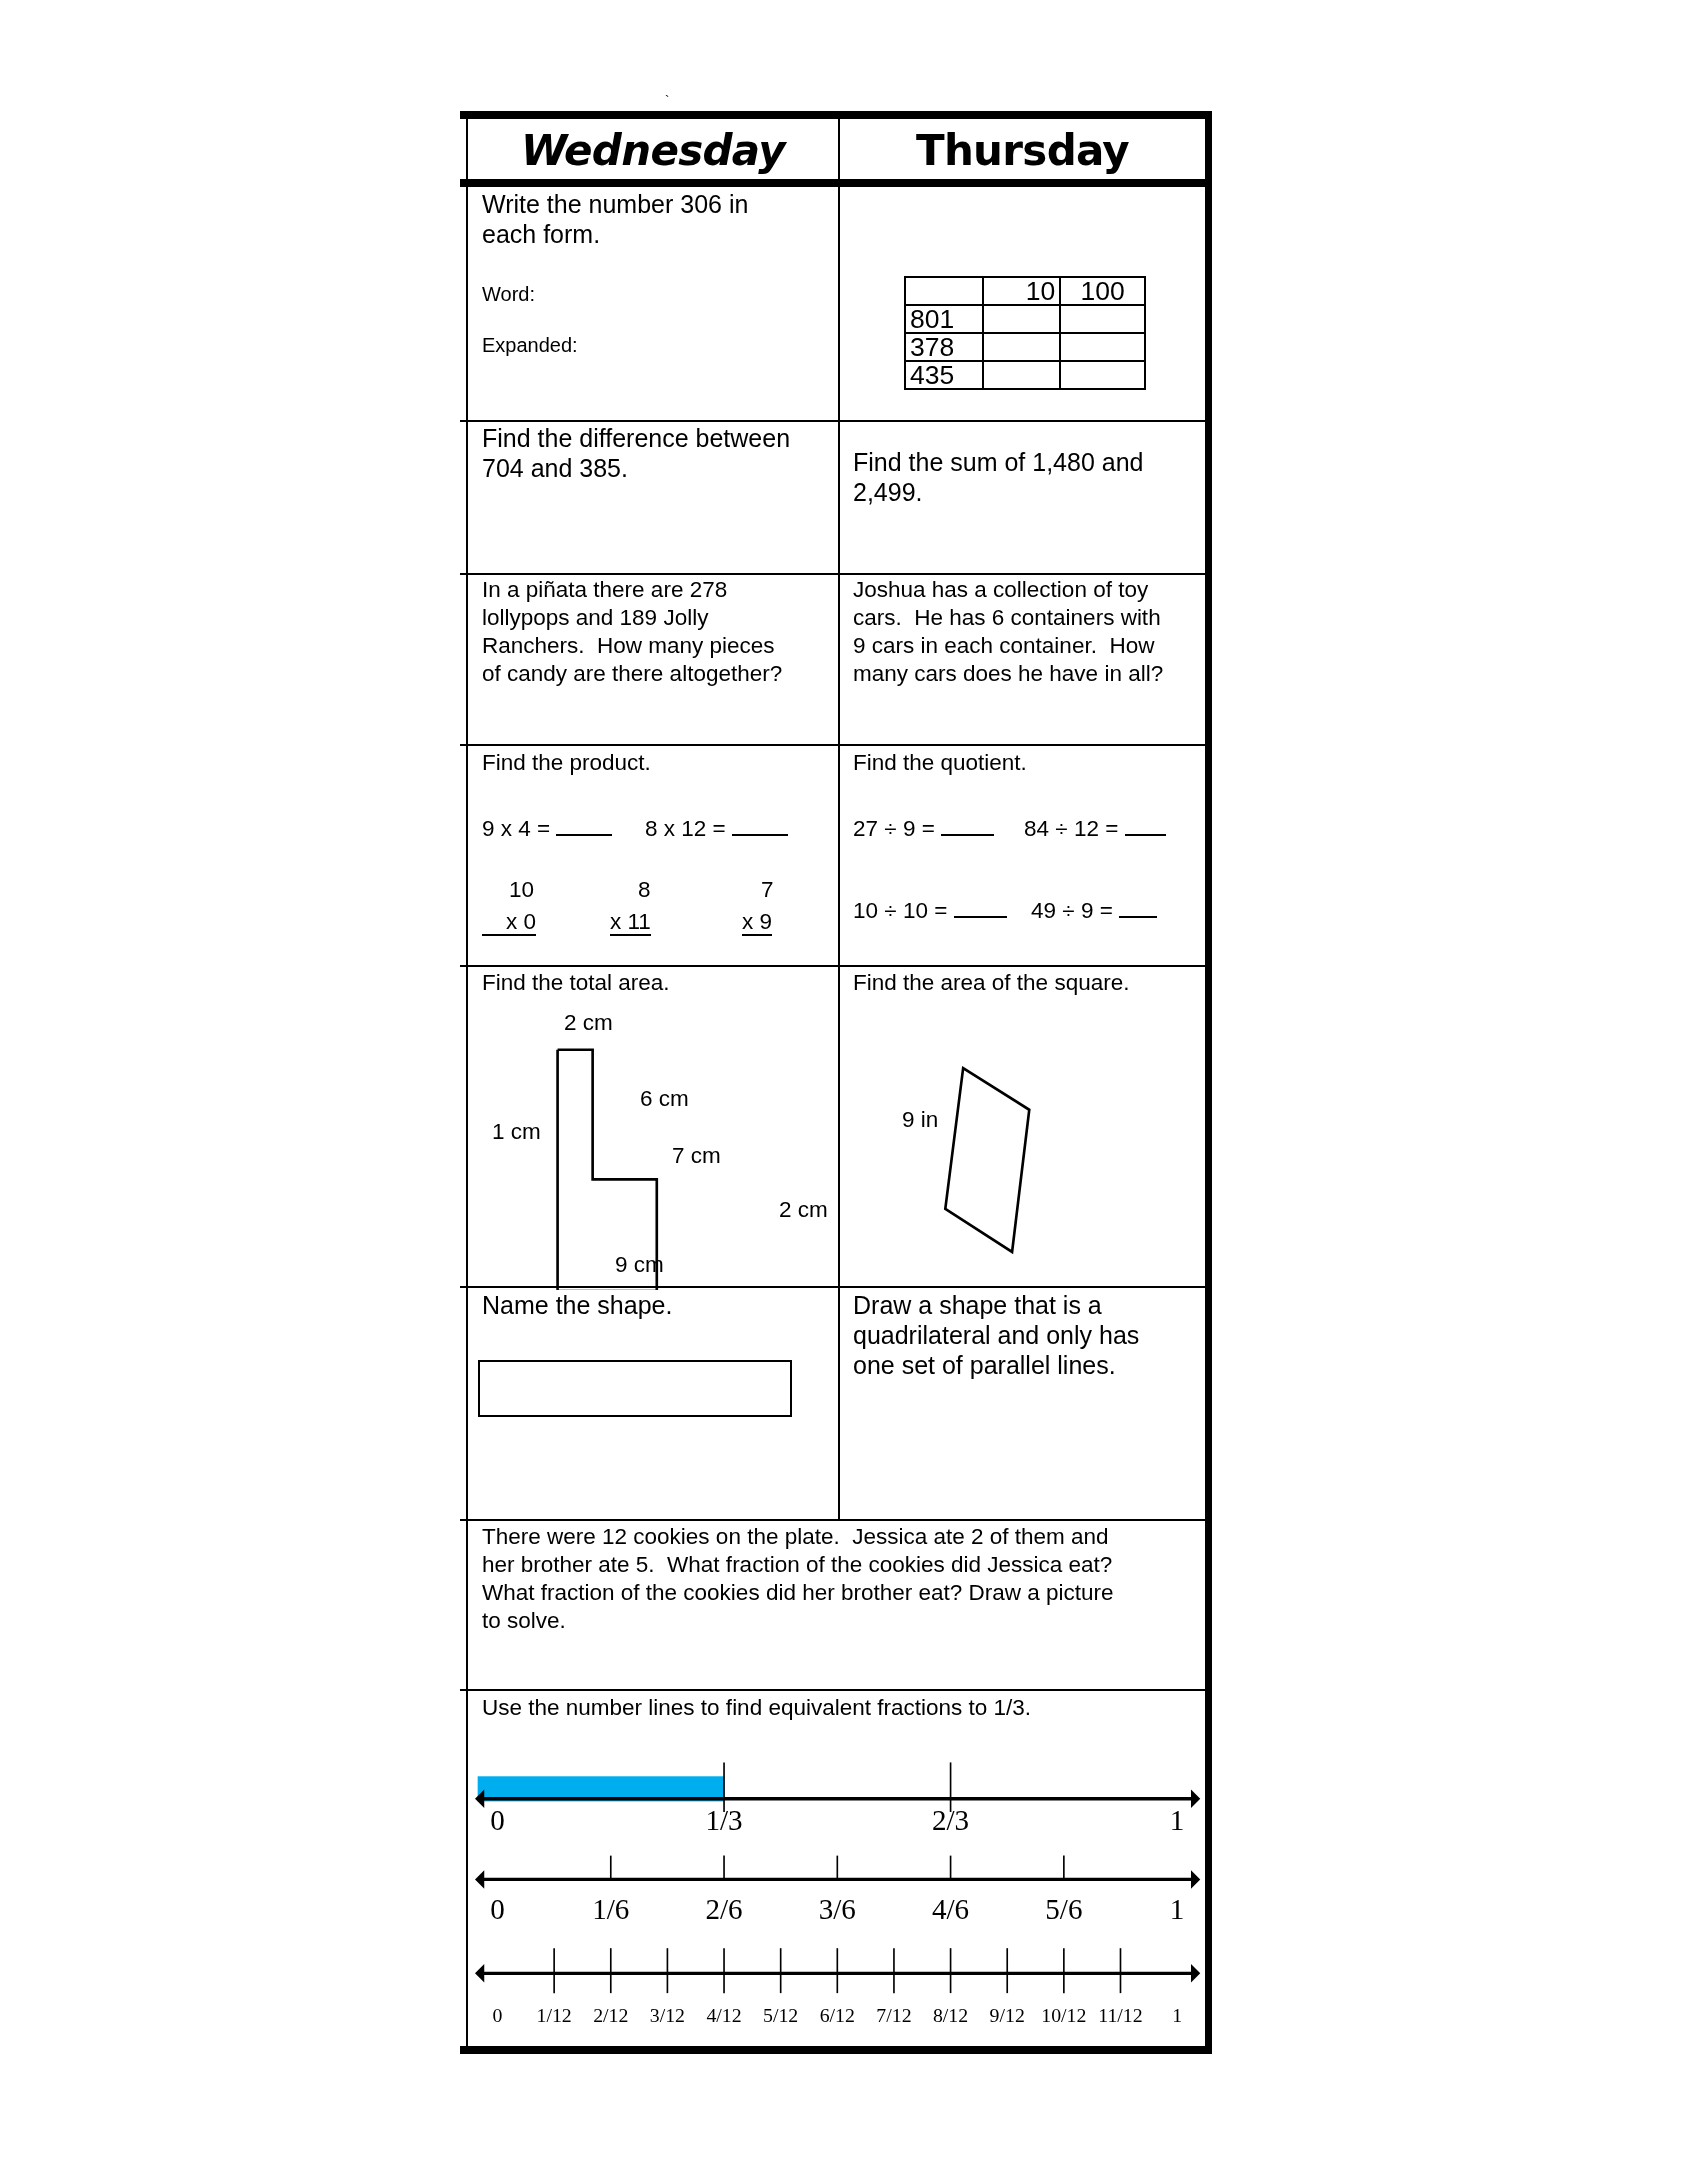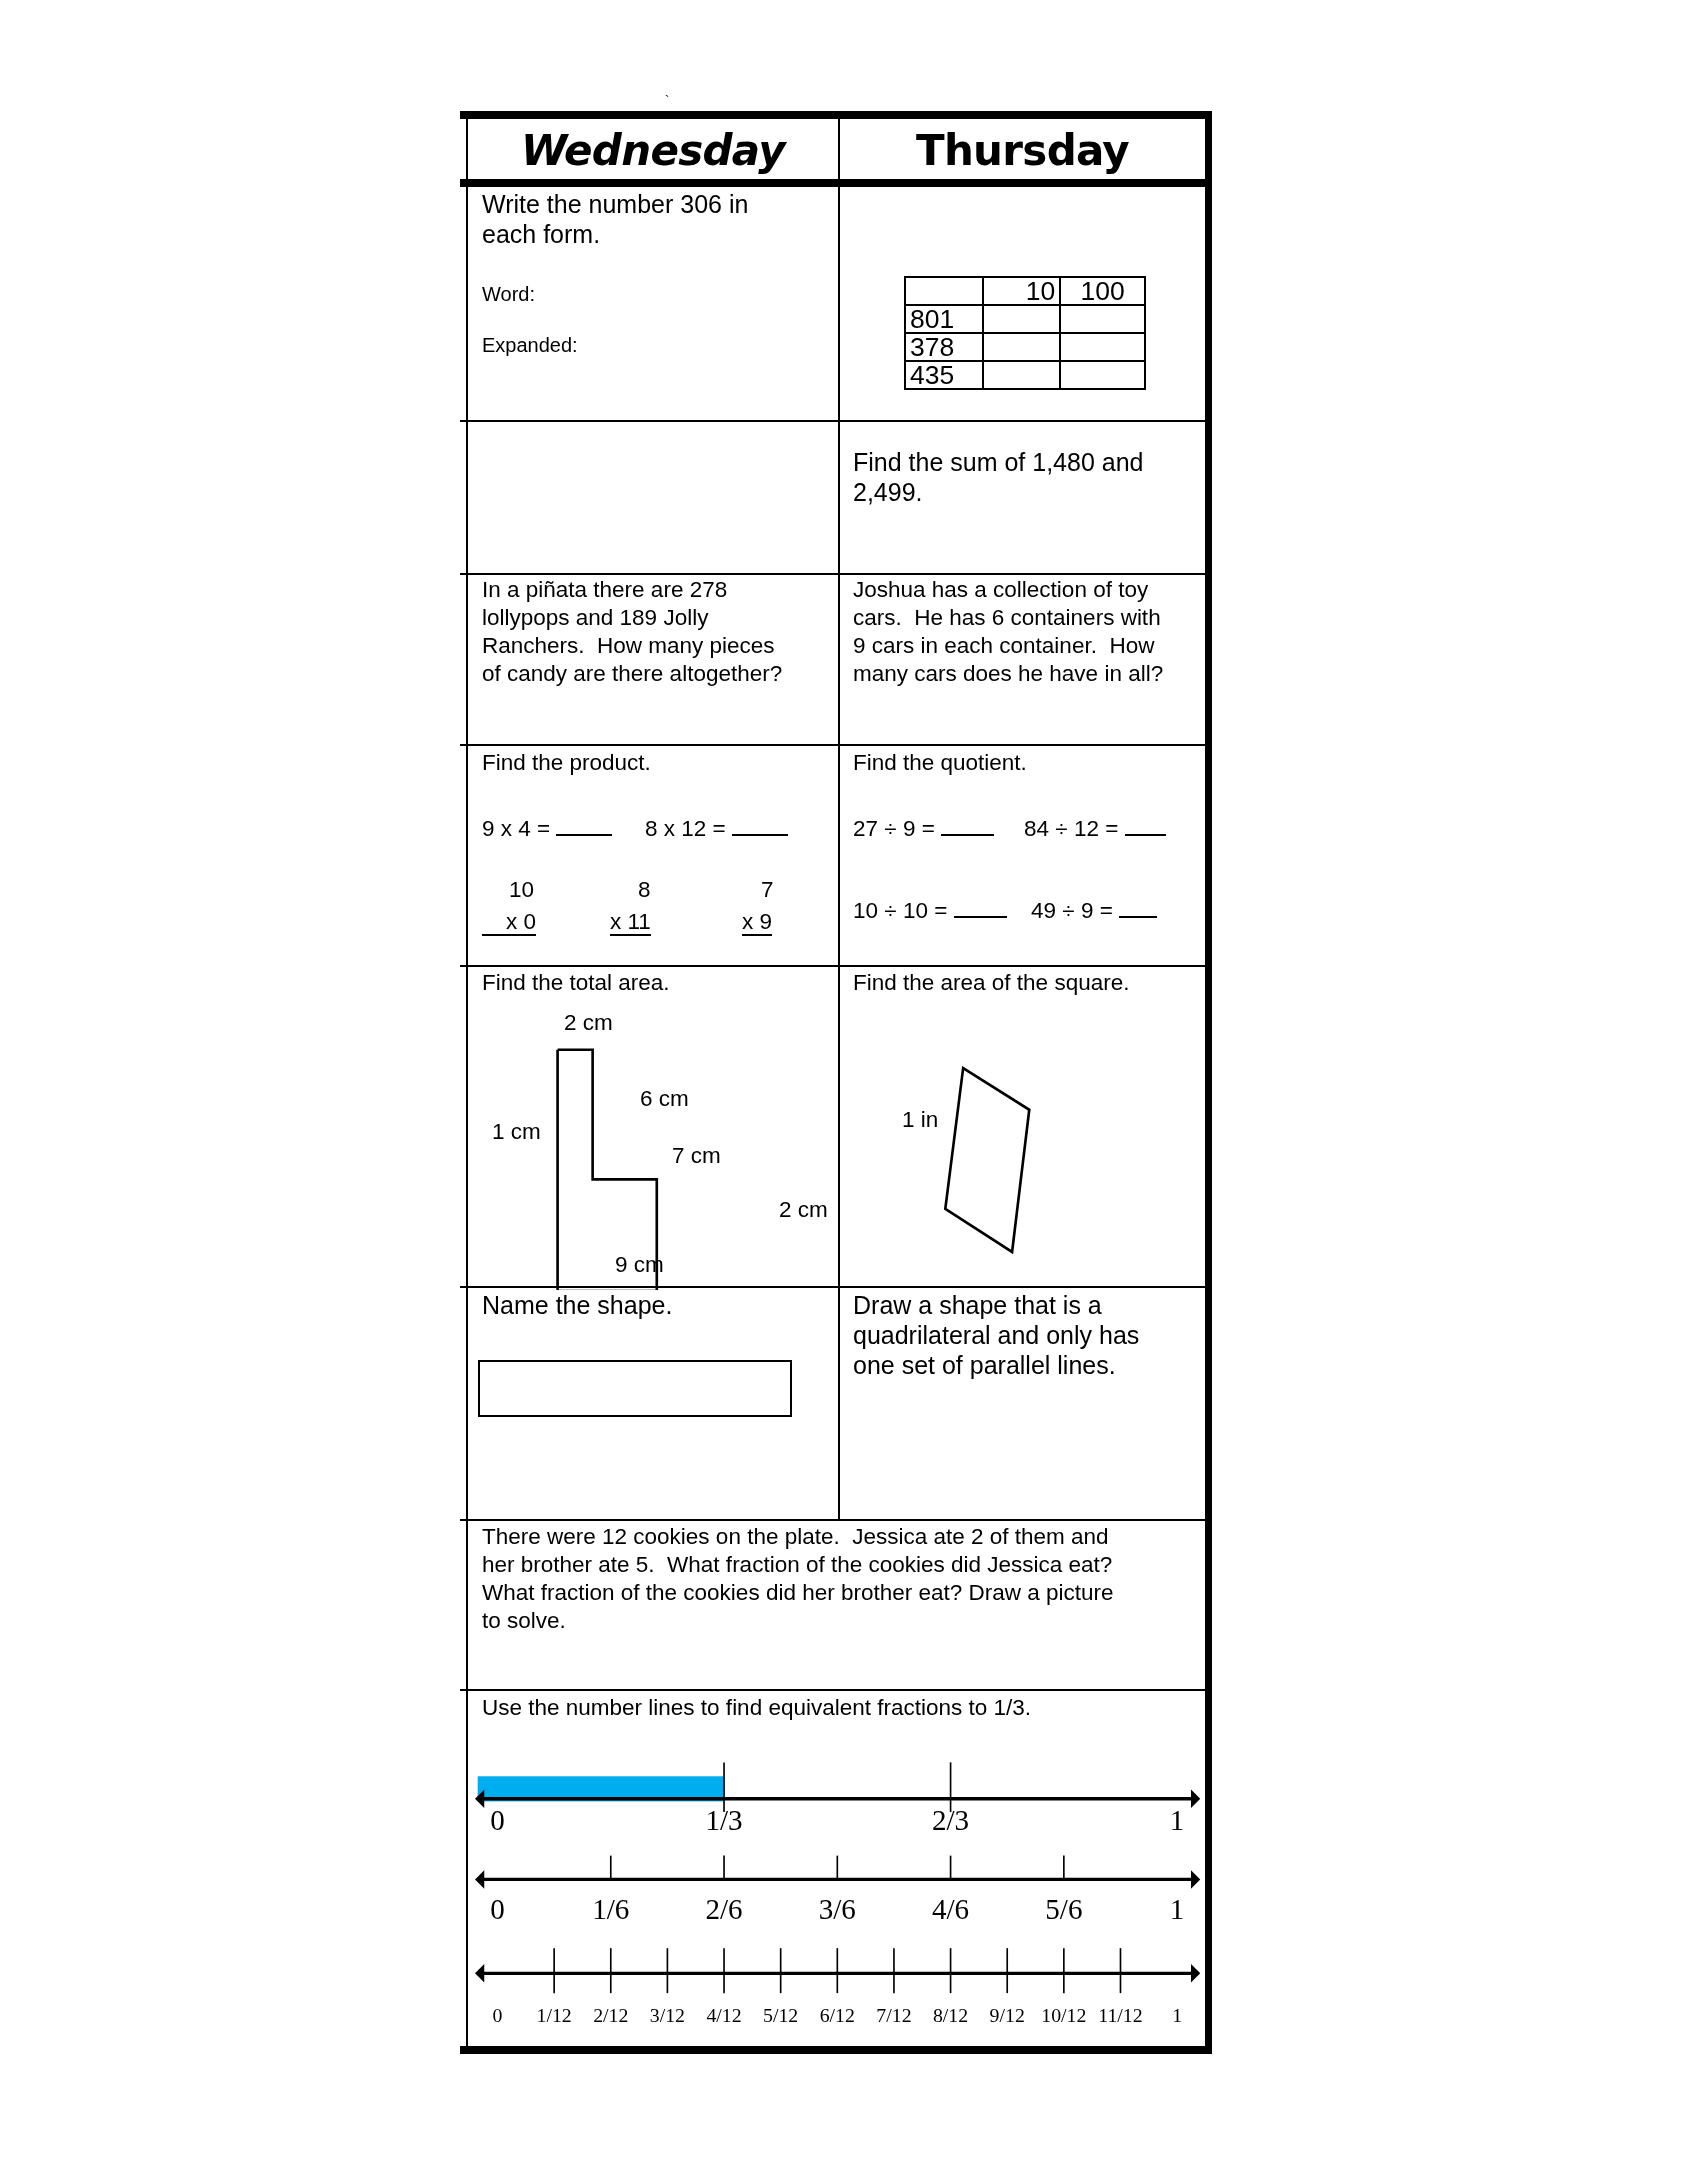--- a/index.html
+++ b/index.html
@@ -69,20 +69,22 @@
       <td></td>
     </tr>
     <tr>
       <td>435</td>
       <td></td>
       <td></td>
     </tr>
   </tbody>
     </table>
 
+  <div class="txt" style="left:482px;top:423px;width:351px;">Find the difference between
+704 and 385.</div>
   <div class="txt" style="left:853px;top:423px;width:351px;margin-top:24px;">Find the sum of 1,480 and
 2,499.</div>
 
   <div class="txt-md" style="left:482px;top:576px;width:351px;">In a piñata there are 278
 lollypops and 189 Jolly
 Ranchers.  How many pieces
 of candy are there altogether?</div>
   <div class="txt-md" style="left:853px;top:576px;width:351px;">Joshua has a collection of toy
 cars.  He has 6 containers with
 9 cars in each container.  How
@@ -130,21 +132,21 @@
   <div class="lbl" style="left:640px;top:1086px;">6 cm</div>
   <div class="lbl" style="left:492px;top:1119px;">1 cm</div>
   <div class="lbl" style="left:672px;top:1143px;">7 cm</div>
   <div class="lbl" style="left:779px;top:1197px;">2 cm</div>
   <div class="lbl" style="left:615px;top:1252px;">9 cm</div>
 
   <div class="txt-md" style="left:853px;top:969px;">Find the area of the square.</div>
   <svg class="abs" style="left:840px;top:959px;" width="364" height="324" viewBox="0 0 550 490">
     <polygon points="186,165 286,228 260,443 159,378" fill="none" stroke="#000" stroke-width="4"></polygon>
   </svg>
-  <div class="lbl" style="left:902px;top:1107px;">1 in</div>
+  <div class="lbl" style="left:902px;top:1107px;">9 in</div>
 
   <div class="txt" style="left:482px;top:1290px;">Name the shape.</div>
   <div class="abs" style="left:478px;top:1360px;width:310px;height:53px;border:2.6px solid #000;"></div>
   <div class="txt" style="left:853px;top:1290px;width:351px;">Draw a shape that is a
 quadrilateral and only has
 one set of parallel lines.</div>
 
   <div class="txt-md" style="left:482px;top:1523px;width:721px;">There were 12 cookies on the plate.  Jessica ate 2 of them and
 her brother ate 5.  What fraction of the cookies did Jessica eat?
 What fraction of the cookies did her brother eat? Draw a picture

